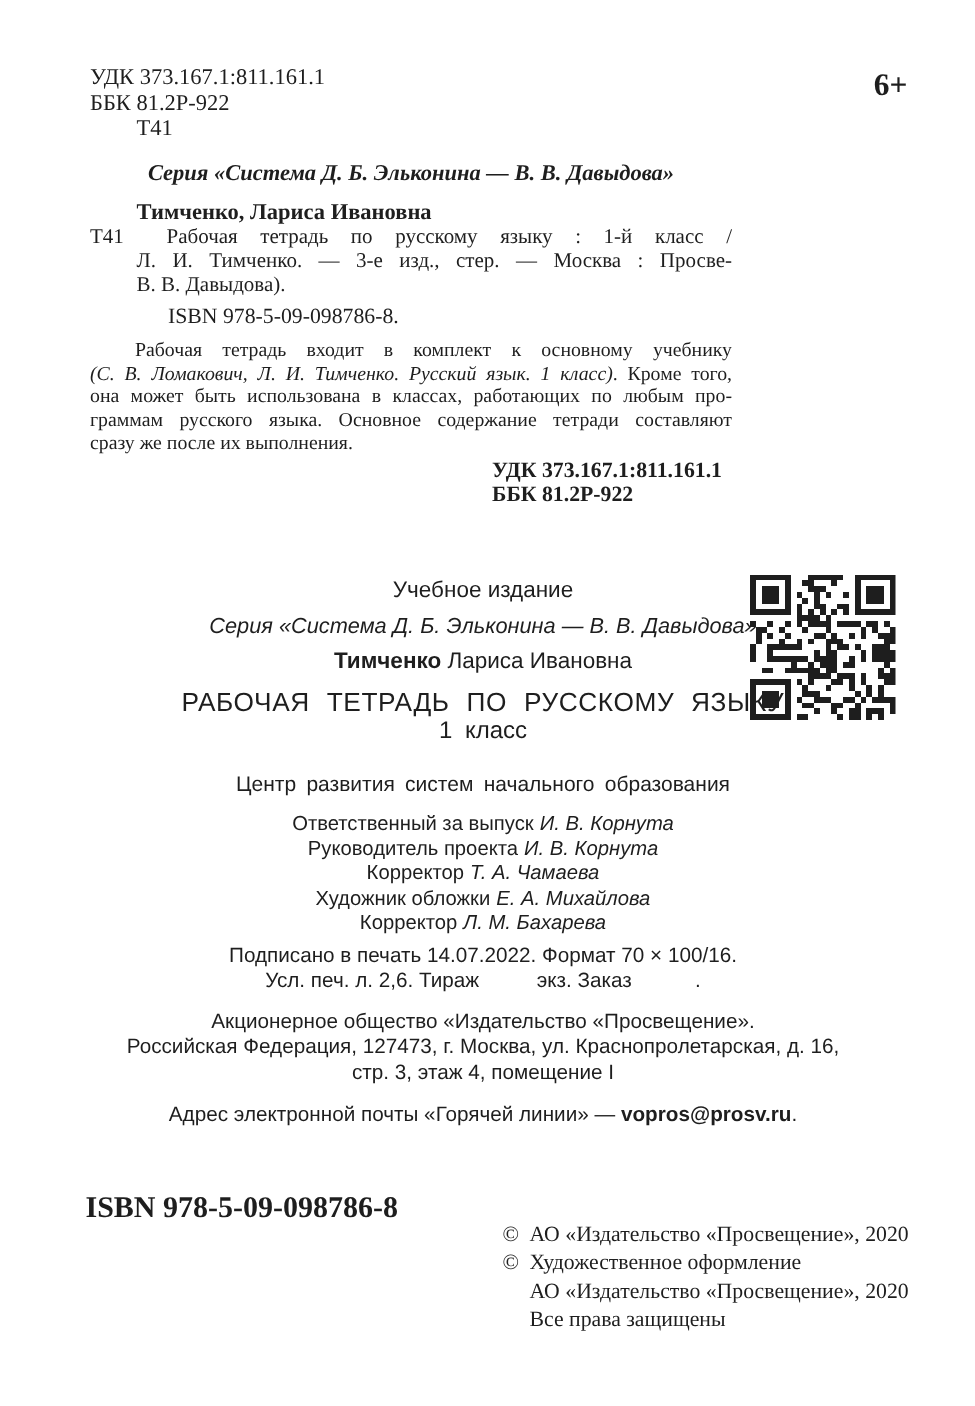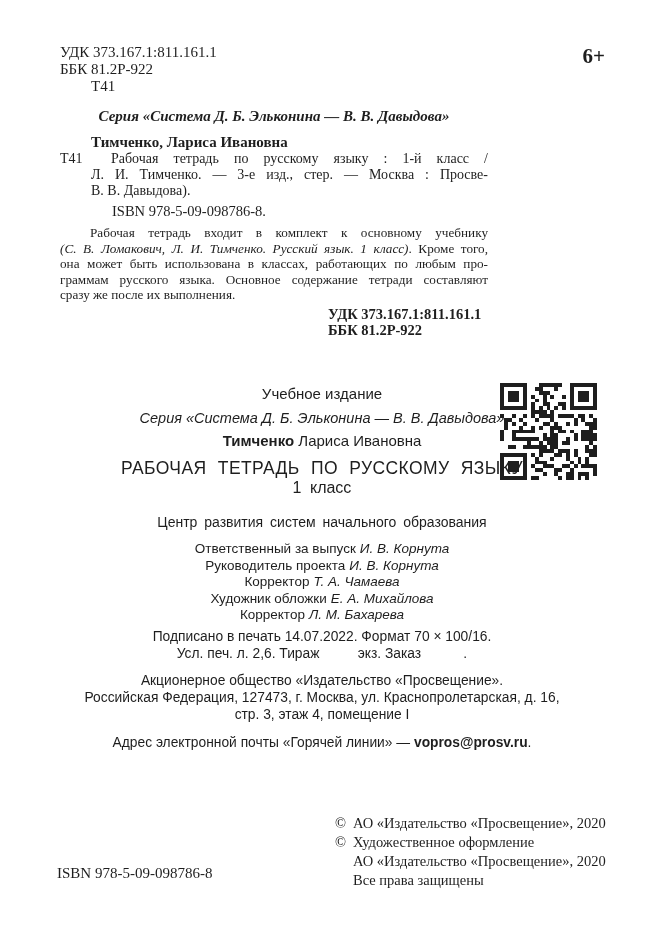--- a/index.html
+++ b/index.html
@@ -41,21 +41,21 @@
   .credit-name{margin-left:4px;}
   #imprint-print{margin-top:4px;font-size:13.8px;line-height:17.5px;}
   #publisher{margin-top:9px;font-size:13.8px;line-height:17.2px;}
   #email-line{margin-top:10px;font-size:13.8px;line-height:17px;}
   #email-line .email{font-weight:bold;}
 
   
   #qr{position:absolute;left:500px;top:383px;width:97px;height:97px;}
 
   
-  #footer-isbn{position:absolute;left:57px;top:864px;font-weight:normal;font-size:15px;line-height:19px;white-space:nowrap;}
+  #footer-isbn{position:absolute;left:57px;top:796px;font-weight:bold;font-size:20px;line-height:19px;white-space:nowrap;}
   #copyright-block{position:absolute;left:335px;top:814px;font-size:14.5px;line-height:19px;}
   .cr-line{position:relative;padding-left:18px;white-space:nowrap;}
   .cr-mark{position:absolute;left:0;top:0;}
 </style>
 </head>
 <body>
 
 <div id="catalog-section" class="serif">
   <div class="head-line">УДК 373.167.1:811.161.1</div>
   <div class="head-line">ББК 81.2Р-922</div>

